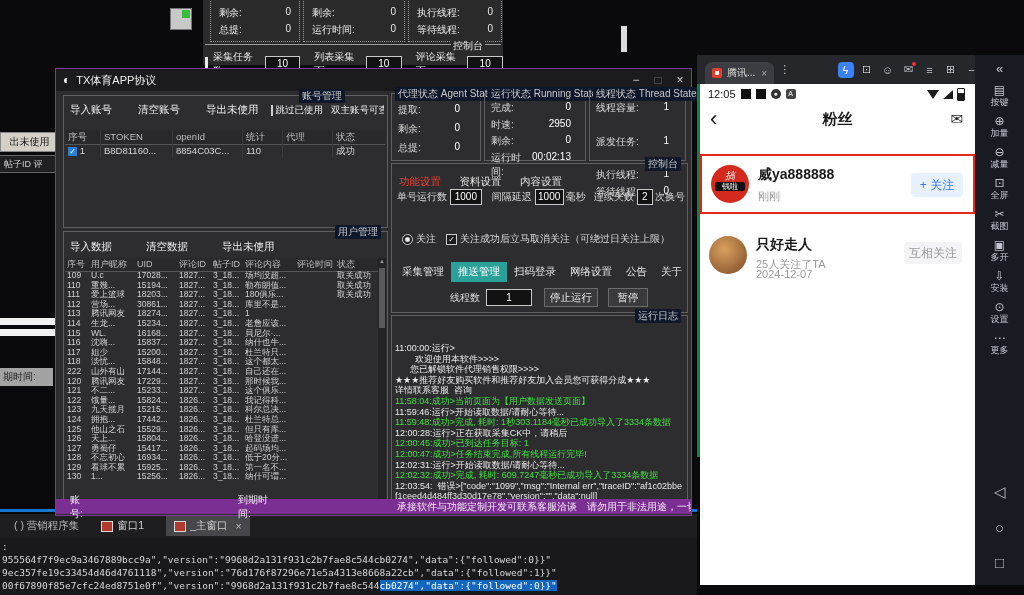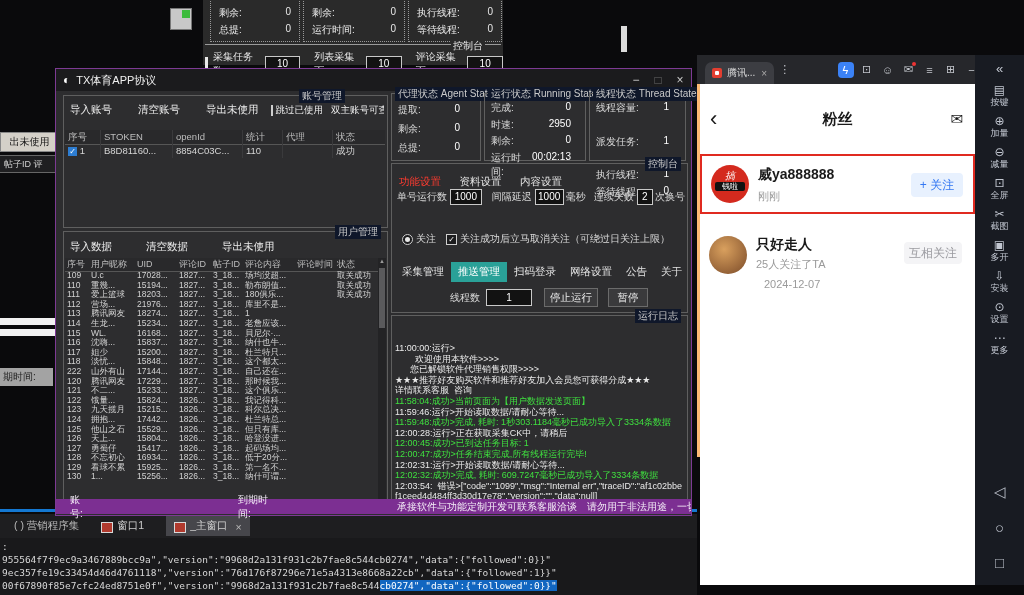--- a/index.html
+++ b/index.html
@@ -42,31 +42,31 @@
   .urow{display:flex;height:9.6px;line-height:9.6px;font-size:8.5px;color:#d2d2d2;}
   .ucell{overflow:hidden;white-space:nowrap;padding-left:2px;box-sizing:border-box;}
   .c1{width:24px;}.c2{width:46px;}.c3{width:42px;}.c4{width:34px;}.c5{width:32px;}.c6{width:52px;}.c7{width:40px;}.c8{width:36px;}
   .scroll{background:#232325;}
   .scroll .thumb{position:absolute;left:1px;width:6px;background:#5a5a5c;}
   .sarrow{color:#9a9a9a;font-size:6px;text-align:center;width:8px;}
   
   #blueline{left:0;top:509px;width:697px;height:3px;background:#1478d2;z-index:5;}
   #idebar{left:0;top:514px;width:697px;height:24px;background:#1e1e20;display:flex;align-items:center;z-index:4;}
   .ide-item{color:#b9b9b9;font-size:10.5px;margin-left:14px;display:flex;align-items:center;}
-  .ide-tab{display:flex;align-items:flex-end;padding:3px 8px;margin-left:14px;color:#cfcfcf;font-size:10.5px;}
+  .ide-tab{display:flex;align-items:center;padding:3px 8px;margin-left:14px;color:#cfcfcf;font-size:10.5px;}
   .ide-tab.active{background:#46464b;}
   .winicon{display:inline-block;width:10px;height:9px;background:#b03a2e;border:1px solid #d9d9d9;margin-right:4px;}
   #console{left:0;top:538px;width:697px;height:57px;background:#19191b;color:#d8d8d8;
     font-family:"DejaVu Sans Mono","Liberation Mono",monospace;font-size:9.5px;line-height:13px;padding:2px 0 0 2px;box-sizing:border-box;z-index:4;}
   .hl{background:#1266c0;color:#fff;}
   
   .frag-btn{background:#d4d0c8;color:#111;font-size:10px;text-align:center;border:1px solid #888;}
   .frag-dark{background:#1f1f21;color:#cfcfcf;font-size:9px;border-top:1px solid #666;border-bottom:1px solid #666;}
   
-  #emu{left:697px;top:55px;width:327px;height:402px;background:#fdba74;z-index:12;}
+  #emu{left:697px;top:55px;width:327px;height:402px;background:#15803d;z-index:12;}
   #emu-titlebar{left:0;top:0;width:100%;height:29px;background:#26272b;display:flex;align-items:center;}
   .emu-tab{display:flex;align-items:center;background:#3c3d42;border-radius:7px 7px 0 0;height:22px;margin:7px 0 0 8px;padding:0 7px;}
   .emu-tab-txt{color:#d8d8d8;font-size:10px;margin:0 6px 0 5px;}
   .favicon{width:10px;height:10px;border-radius:2px;background:#e33e30;position:relative;}
   .favicon::after{content:"";position:absolute;left:3px;top:3px;width:4px;height:4px;background:#fff;border-radius:1px;}
   .emu-ico{color:#c3c6cc;font-size:11px;width:21px;text-align:center;position:relative;}
   .badge{display:inline-block;width:16px;height:16px;line-height:16px;border-radius:4px;background:#3b82f6;color:#fff;font-size:11px;text-align:center;}
   .reddot::after{content:"";position:absolute;right:3px;top:-1px;width:4px;height:4px;border-radius:50%;background:#e33;}
   #phone{left:3px;top:29px;width:275px;height:501px;background:#fff;}
   #pstatus{left:0;top:0;width:100%;height:20px;display:flex;align-items:center;color:#111;font-size:11px;}
@@ -356,21 +356,21 @@
             <span class="ucell c4">1827...</span>
             <span class="ucell c5">3_18...</span>
             <span class="ucell c6">180俱乐...</span>
             <span class="ucell c7"></span>
             <span class="ucell c8">取关成功</span>
           </div>
 
           <div class="urow">
             <span class="ucell c1">112</span>
             <span class="ucell c2">营场...</span>
-            <span class="ucell c3">21976...</span>
+            <span class="ucell c3">30861...</span>
             <span class="ucell c4">1827...</span>
             <span class="ucell c5">3_18...</span>
             <span class="ucell c6">库里不是...</span>
             <span class="ucell c7"></span>
             <span class="ucell c8"></span>
           </div>
 
           <div class="urow">
             <span class="ucell c1">113</span>
             <span class="ucell c2">腾讯网友</span>
@@ -619,41 +619,52 @@
       <span class="emu-ico">☺</span>
       <span class="emu-ico reddot">✉</span>
       <span class="emu-ico">≡</span>
       <span class="emu-ico">⊞</span>
       <span class="emu-ico">−</span>
       <span class="emu-ico">□</span>
       <span class="emu-ico">×</span>
     </div>
 
     <div class="abs" id="phone">
+      <div class="abs" id="pstatus">
+        <span style="margin-left:8px;">12:05</span>
+        <span class="sq"></span>
+        <span class="sq"></span>
+        <span class="sqr">●</span>
+        <span class="sqa">A</span>
+        <span style="flex:1;"></span>
+        <span class="wifi"></span>
+        <span class="sig"></span>
+        <span class="bat" style="margin-right:10px;"></span>
+      </div>
       <div class="abs" id="pnav">
         <span class="backarrow">‹</span>
         <span class="pagetitle">粉丝</span>
         <span class="mailico">✉</span>
       </div>
 
       <div class="fanitem fan-hl" style="top:70px;height:60px;">
         <span class="avatar av1" style="left:9px;top:9px;width:38px;height:38px;">
           <span class="t1">搞</span>
           <span class="t2">钱啦</span>
         </span>
         <span class="fname" style="left:56px;top:10px;">威ya888888</span>
         <span class="fsub" style="left:56px;top:33px;">刚刚</span>
         <span class="fbtn blue" style="right:10px;top:17px;width:52px;height:24px;line-height:24px;">+ 关注</span>
       </div>
 
       <div class="fanitem" style="top:145px;height:70px;">
         <span class="avatar av2" style="left:9px;top:7px;width:38px;height:38px;"></span>
         <span class="fname" style="left:56px;top:7px;">只好走人</span>
         <span class="fsub" style="left:56px;top:28px;">25人关注了TA</span>
-        <span class="fsub" style="left:56px;top:49px;margin-left:8px;">2024-12-07</span>
+        <span class="fsub" style="left:56px;top:39px;">2024-12-07</span>
         <span class="fbtn gray" style="right:13px;top:13px;width:58px;height:22px;line-height:22px;">互相关注</span>
       </div>
     </div>
 
     <div class="abs" id="sidebar">
       <span class="sb-collapse">«</span>
       <div style="display:flex;flex-direction:column;align-items:center;">
 
           <span class="sb-item">
             <span class="ic">▤</span>

